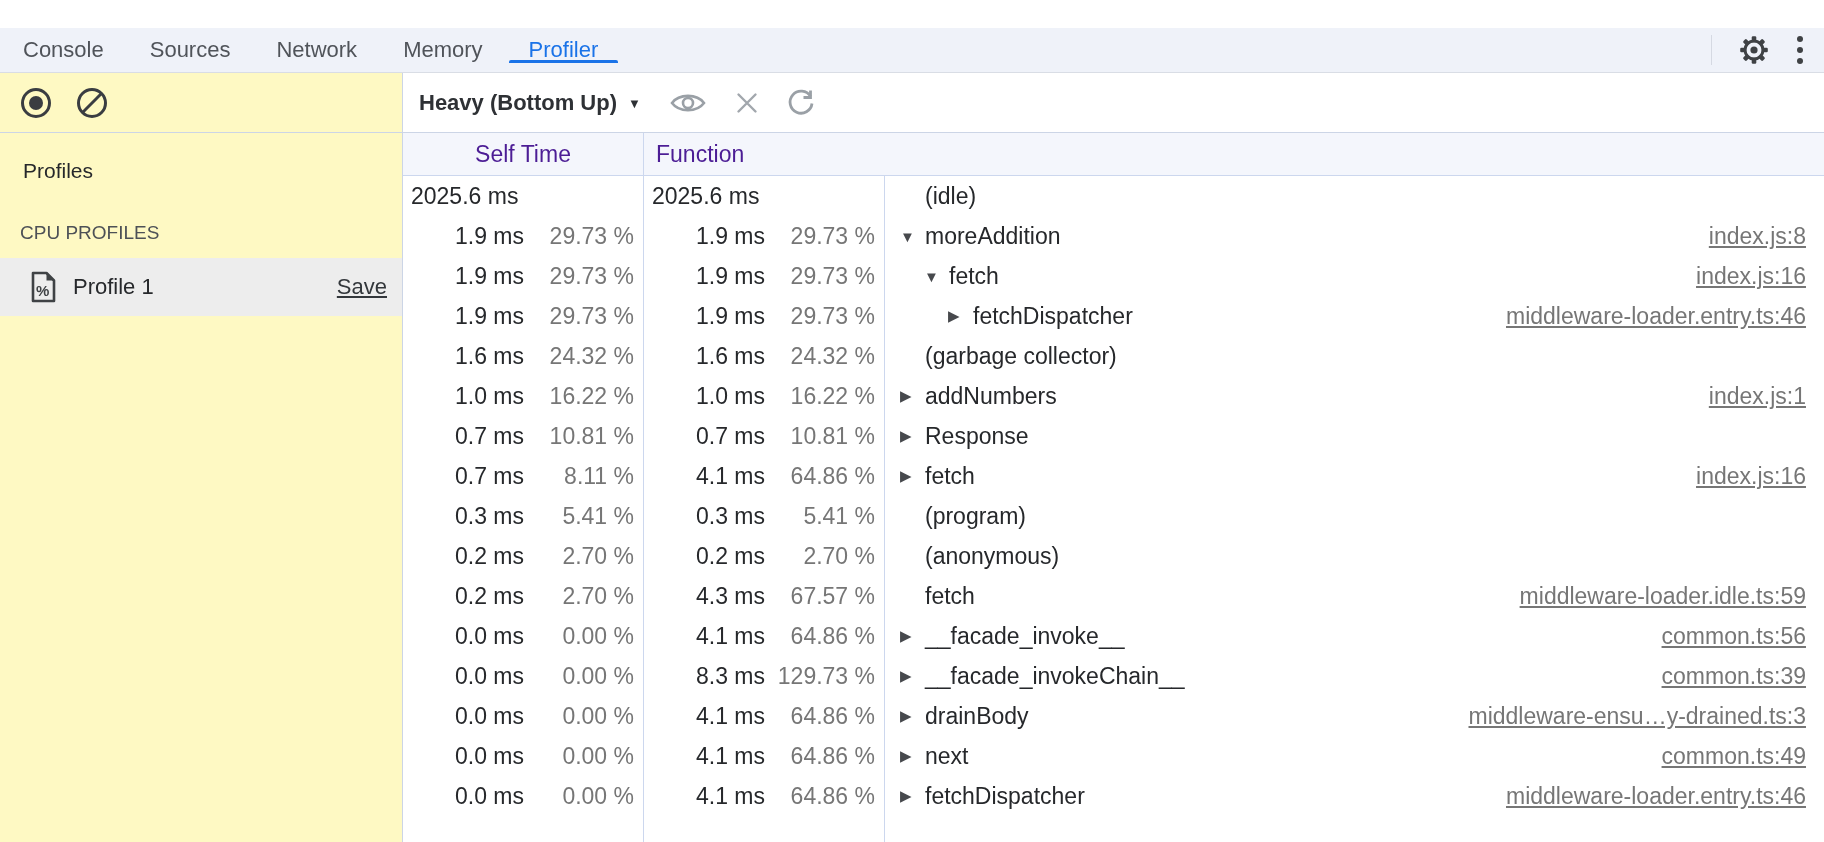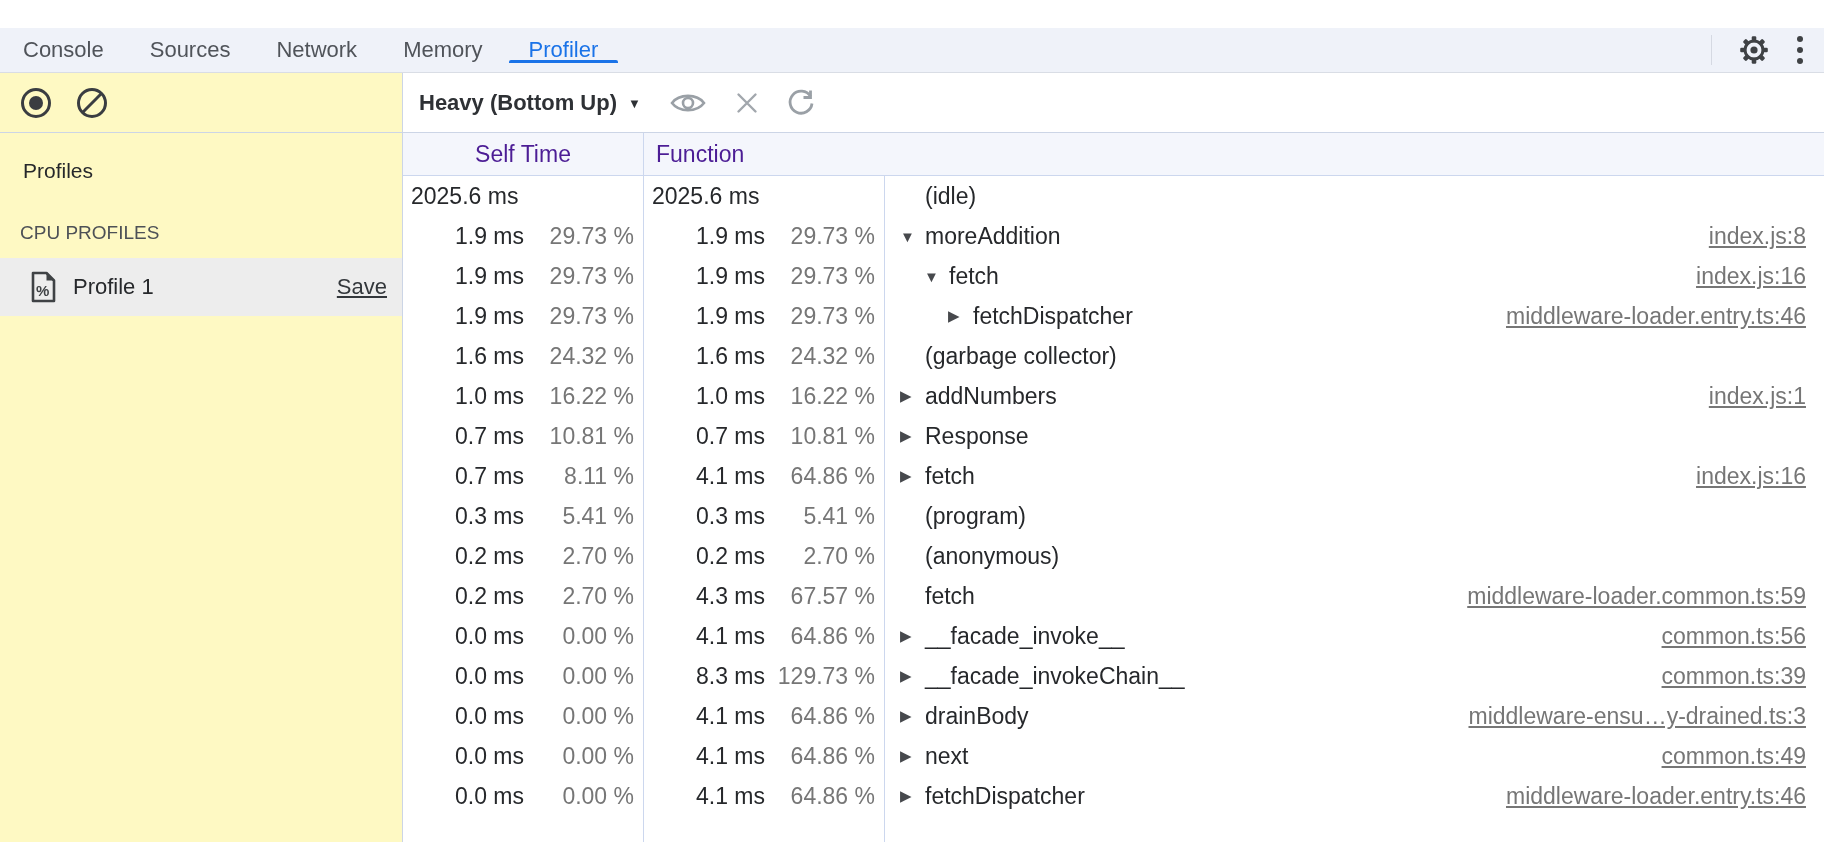--- a/index.html
+++ b/index.html
@@ -341,21 +341,21 @@
       <span class="num-ms">0.2 ms</span>
       <span class="num-pct">2.70 %</span>
     </div>
     <div class="cell num">
       <span class="num-ms">4.3 ms</span>
       <span class="num-pct">67.57 %</span>
     </div>
     <div class="cell fn">
       <span class="fn-arrow" style="margin-left: 0px;"></span>
       <span class="fn-name">fetch</span>
-      <a class="fn-link">middleware-loader.common.ts:59</a>
+      <a class="fn-link">middleware-loader.idle.ts:59</a>
     </div>
   </div>
           <div class="row">
     <div class="cell num">
       <span class="num-ms">0.0 ms</span>
       <span class="num-pct">0.00 %</span>
     </div>
     <div class="cell num">
       <span class="num-ms">4.1 ms</span>
       <span class="num-pct">64.86 %</span>

